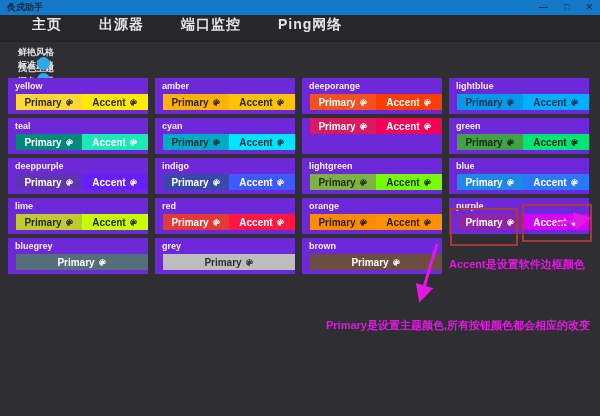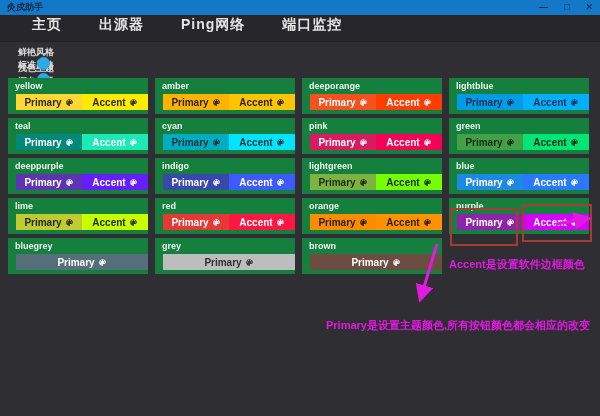--- a/index.html
+++ b/index.html
@@ -15,21 +15,21 @@
   .tab { font-size:14px; font-weight:bold; color:#e4e4e4; letter-spacing:1px; margin-right:33px; padding:6px 2px 5px 2px; border-bottom:2px solid transparent; cursor:default; }
   .tab.active { color:#2eb2f2; border-bottom-color:#2eb2f2; }
 
   .toggles { position:absolute; left:14px; top:46px; }
   .toggle-row { display:flex; align-items:center; height:16px;flex-direction:column; }
   .toggle-label { font-size:9px; font-weight:bold; color:#dcdcdc; }
   .switch { width:24px; height:10px; border-radius:5px; background:#11599c; position:relative; margin:0 10px; }
   .knob { position:absolute; right:-2px; top:-2px; width:13px; height:13px; border-radius:50%; background:#2BA9E8; }
 
   .grid { position:absolute; left:8px; top:78px; display:grid; grid-template-columns:repeat(4,140px); gap:4px 7px; }
-  .card { height:36px; background:#15803d; }
+  .card { height:36px; background:#6d28d9; }
   .card-title { height:16px; line-height:17px; padding-left:7px; font-size:9px; font-weight:bold; color:#f2f2f2; }
   .card-buttons { display:flex; height:16px;padding-left:8px; }
   .swatch-btn { flex:1; display:flex; align-items:center; justify-content:center; gap:3px; font-size:10px; font-weight:bold; cursor:default; }
   .swatch-btn svg { width:9px; height:9px; display:block; opacity:.9; }
 
   .hl-box { position:absolute; border:2px solid #a83a35; pointer-events:none; }
   #hl-primary { left:450px; top:208px; width:68px; height:38px; }
   #hl-accent  { left:522px; top:204px; width:70px; height:38px; }
 
   .note { position:absolute; color:#E318E3; font-weight:bold; font-size:11px; white-space:nowrap; }
@@ -46,22 +46,22 @@
   <span class="win-controls">
     <span class="win-btn">—</span>
     <span class="win-btn">□</span>
     <span class="win-btn">✕</span>
   </span>
 </div>
 
 <div class="tabbar">
     <div class="tab">主页</div>
     <div class="tab">出源器</div>
+    <div class="tab">端口监控</div>
     <div class="tab">Ping网络</div>
-    <div class="tab">端口监控</div>
   </div>
 
 <div class="toggles">
   <div class="toggle-row">
     <span class="toggle-label">鲜艳风格</span>
     <span class="switch">
         <span class="knob"></span>
       </span>
     <span class="toggle-label">标准风格</span>
   </div>
@@ -171,21 +171,20 @@
         </div>
         <div class="swatch-btn" style="background: rgb(0, 229, 255); color: rgb(14, 50, 56);">
           <span>Accent</span>
           <svg viewBox="0 0 24 24">
             <path fill="currentColor" d="M12 3c-4.97 0-9 4.03-9 9s4.03 9 9 9c.83 0 1.5-.67 1.5-1.5 0-.39-.15-.74-.39-1.01-.23-.26-.38-.61-.38-.99 0-.83.67-1.5 1.5-1.5H16c2.76 0 5-2.24 5-5 0-4.42-4.03-8-9-8zm-5.5 9c-.83 0-1.5-.67-1.5-1.5S5.67 9 6.5 9 8 9.67 8 10.5 7.33 12 6.5 12zm3-4C8.67 8 8 7.33 8 6.5S8.67 5 9.5 5s1.5.67 1.5 1.5S10.33 8 9.5 8zm5 0c-.83 0-1.5-.67-1.5-1.5S13.67 5 14.5 5s1.5.67 1.5 1.5S15.33 8 14.5 8zm3 4c-.83 0-1.5-.67-1.5-1.5S16.67 9 17.5 9s1.5.67 1.5 1.5-.67 1.5-1.5 1.5z"></path>
           </svg>
         </div>
       </div>
     </div>
     <div class="card">
-      <div class="card-title">pink</div>
       <div class="card-buttons">
         <div class="swatch-btn" style="background: rgb(216, 27, 96); color: rgb(255, 255, 255);">
           <span>Primary</span>
           <svg viewBox="0 0 24 24">
             <path fill="currentColor" d="M12 3c-4.97 0-9 4.03-9 9s4.03 9 9 9c.83 0 1.5-.67 1.5-1.5 0-.39-.15-.74-.39-1.01-.23-.26-.38-.61-.38-.99 0-.83.67-1.5 1.5-1.5H16c2.76 0 5-2.24 5-5 0-4.42-4.03-8-9-8zm-5.5 9c-.83 0-1.5-.67-1.5-1.5S5.67 9 6.5 9 8 9.67 8 10.5 7.33 12 6.5 12zm3-4C8.67 8 8 7.33 8 6.5S8.67 5 9.5 5s1.5.67 1.5 1.5S10.33 8 9.5 8zm5 0c-.83 0-1.5-.67-1.5-1.5S13.67 5 14.5 5s1.5.67 1.5 1.5S15.33 8 14.5 8zm3 4c-.83 0-1.5-.67-1.5-1.5S16.67 9 17.5 9s1.5.67 1.5 1.5-.67 1.5-1.5 1.5z"></path>
           </svg>
         </div>
         <div class="swatch-btn" style="background: rgb(245, 0, 87); color: rgb(255, 255, 255);">
           <span>Accent</span>
           <svg viewBox="0 0 24 24">

